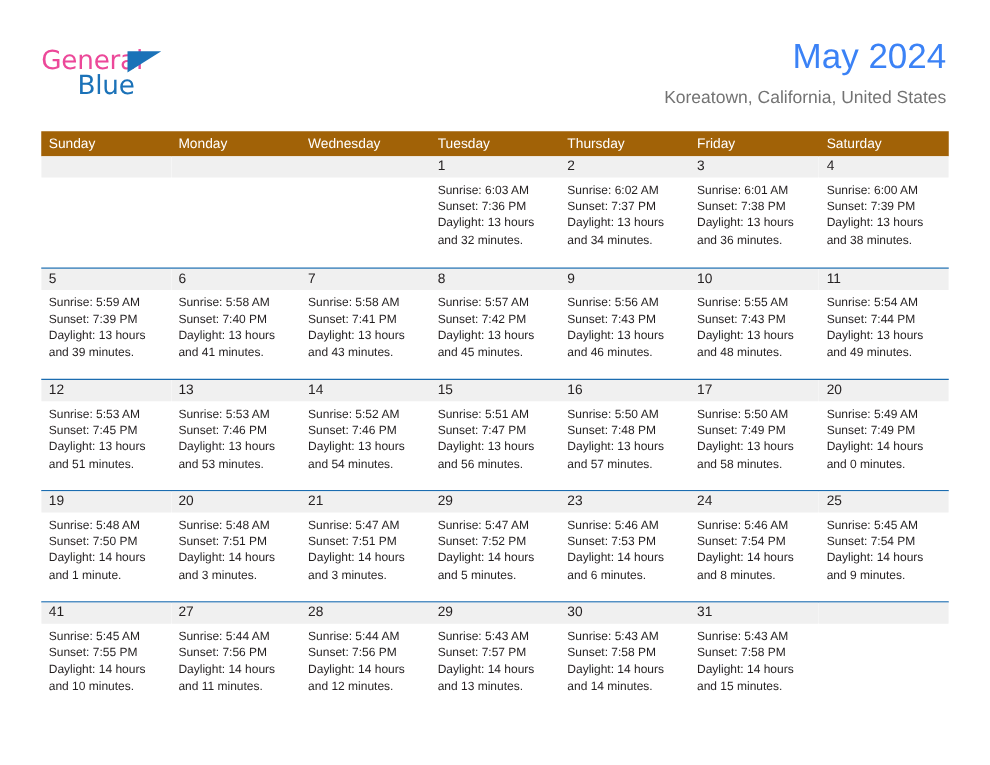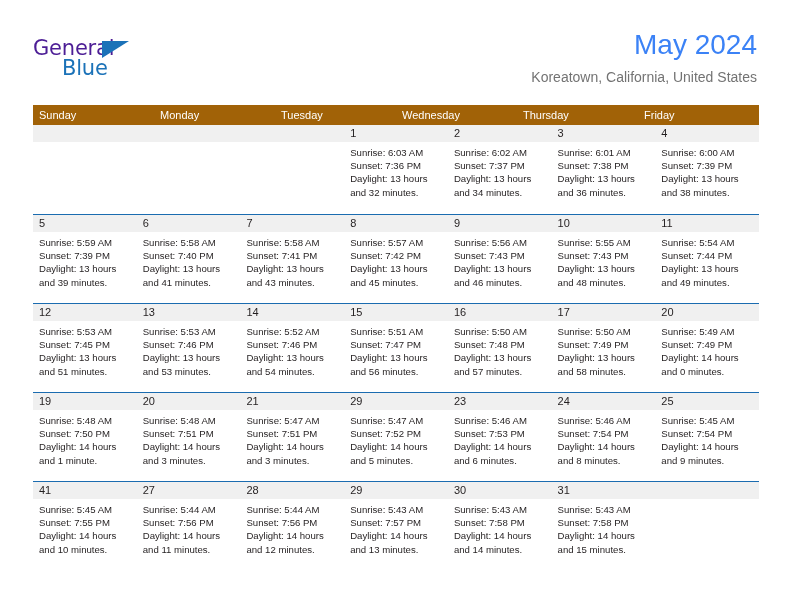--- a/index.html
+++ b/index.html
@@ -35,21 +35,21 @@
     top: 8px;
     width: 150px;
     height: 52px;
   }
   .logo-general {
     position: absolute;
     left: 0;
     top: 0;
     font-size: 21px;
     letter-spacing: -0.2px;
-    color: #4c1d95;
+    color: #ec4899;
     font-family: "DejaVu Sans", sans-serif;
   }
   .logo-triangle {
     position: absolute;
     left: 69px;
     top: 5px;
     width: 0;
     height: 0;
     border-left: 27px solid #1b72b8;
     border-bottom: 17px solid transparent;
@@ -159,24 +159,25 @@
       <div class="month-title">May 2024</div>
       <div class="location-sub">Koreatown, California, United States</div>
     </div>
 
   </div>
 
   <div class="calendar">
     <div class="weekday-row" id="weekday-row">
         <div class="weekday-cell">Sunday</div>
         <div class="weekday-cell">Monday</div>
+        <div class="weekday-cell">Wednesday</div>
         <div class="weekday-cell">Tuesday</div>
-        <div class="weekday-cell">Wednesday</div>
         <div class="weekday-cell">Thursday</div>
         <div class="weekday-cell">Friday</div>
+        <div class="weekday-cell">Saturday</div>
       </div>
     <div id="weeks-container">
         <div class="week-row">
           <div class="day-cell empty">
             <div class="day-number-band"></div>
             <div class="day-body"></div>
           </div>
           <div class="day-cell empty">
             <div class="day-number-band"></div>
             <div class="day-body"></div>

